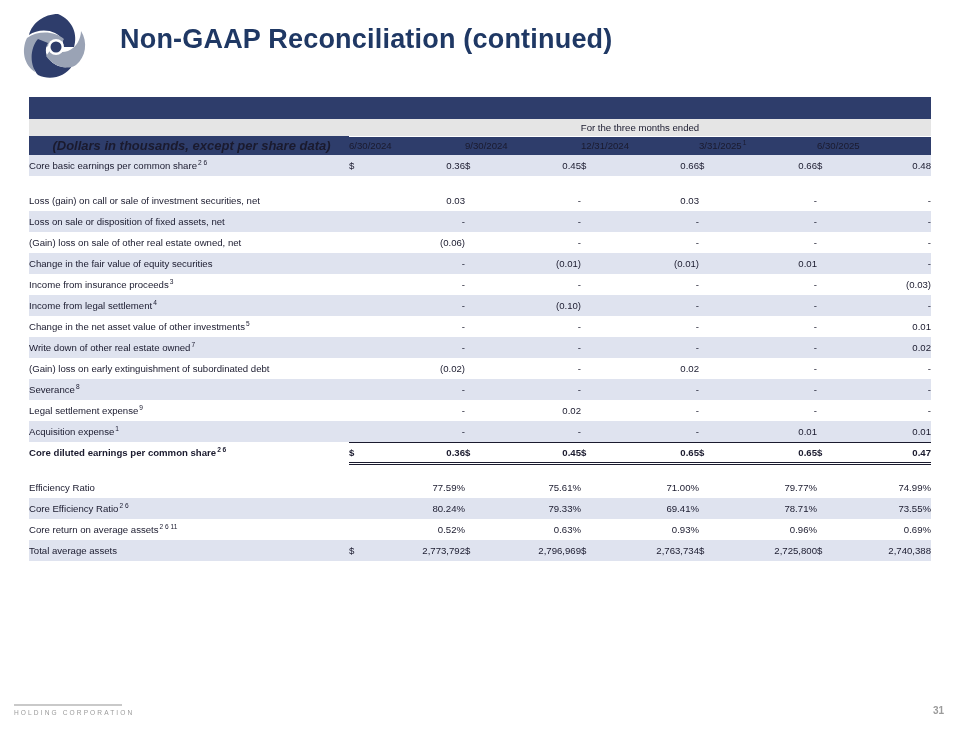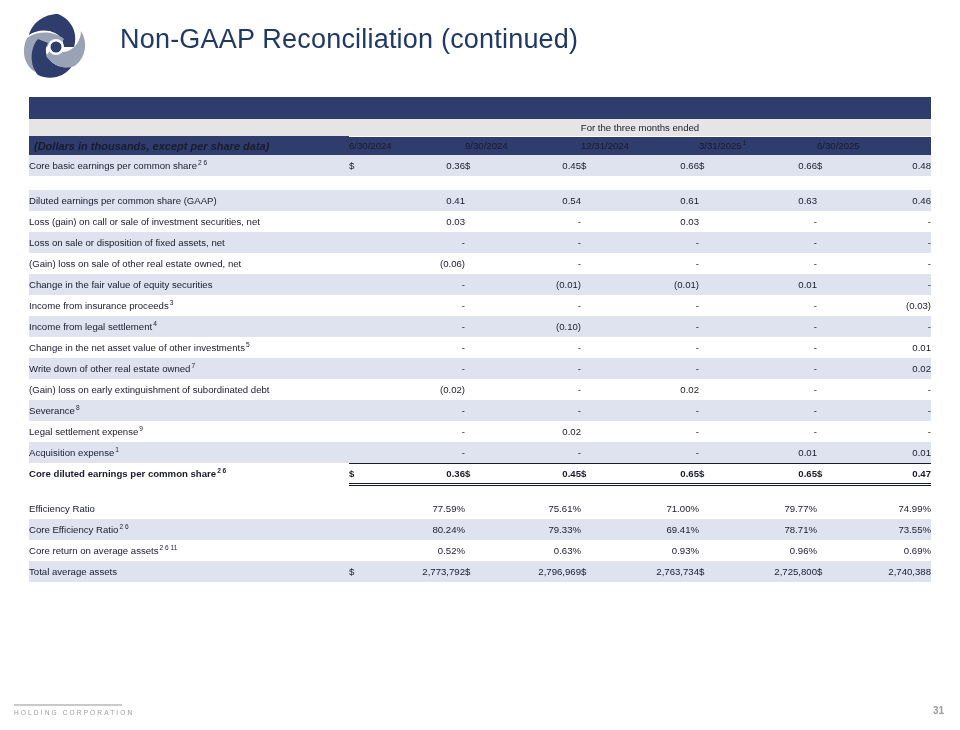--- a/index.html
+++ b/index.html
@@ -22,21 +22,21 @@
   }
   .logo-mark {
     position: absolute;
     left: 16px; top: 8px;
     width: 82px; height: 72px;
   }
   .page-title {
     position: absolute;
     left: 120px; top: 24px;
     font-size: 27px;
-    font-weight: normal;
+    font-weight: bold;
     color: #1f3864;
     letter-spacing: 0.2px;
     white-space: nowrap;
   }
 
   
   .table-wrap {
     position: absolute;
     left: 29px;
     top: 97px;
@@ -67,25 +67,25 @@
   }
   .hdr-cols td {
     background: #2e3d6b;
     color: #ffffff;
     height: 19px;
     font-size: 9.3px;
     font-weight: bold;
     padding-bottom: 2px;
   }
   .hdr-cols td.lbl {
-    text-align: left;
+    text-align: center;
     padding-left: 5px;
     font-style: italic;
     font-weight: bold;
-    font-size: 11px;
+    font-size: 13px;
   }
   .group-underline {
     border-bottom: 1px solid #ffffff;
   }
 
   
   tr.r td { height: 21px; }
   tr.shade td { background: #dfe3ef; }
   tr.plain td { background: #ffffff; }
   tr.blank td { height: 14px; }
@@ -220,33 +220,20 @@
           <td class="cur">$</td>
           <td class="num">0.66</td>
           <td class="cur">$</td>
           <td class="num">0.66</td>
           <td class="cur">$</td>
           <td class="num">0.48</td>
         </tr>
         <tr class="blank plain">
           <td colspan="11"></td>
         </tr>
-        <tr class="r shade">
-          <td class="lbl">Diluted earnings per common share (GAAP)</td>
-          <td class="cur"></td>
-          <td class="num">0.41</td>
-          <td class="cur"></td>
-          <td class="num">0.54</td>
-          <td class="cur"></td>
-          <td class="num">0.61</td>
-          <td class="cur"></td>
-          <td class="num">0.63</td>
-          <td class="cur"></td>
-          <td class="num">0.46</td>
-        </tr>
         <tr class="r plain">
           <td class="lbl">Loss (gain) on call or sale of investment securities, net</td>
           <td class="cur"></td>
           <td class="num">0.03</td>
           <td class="cur"></td>
           <td class="num">-</td>
           <td class="cur"></td>
           <td class="num">0.03</td>
           <td class="cur"></td>
           <td class="num">-</td>

